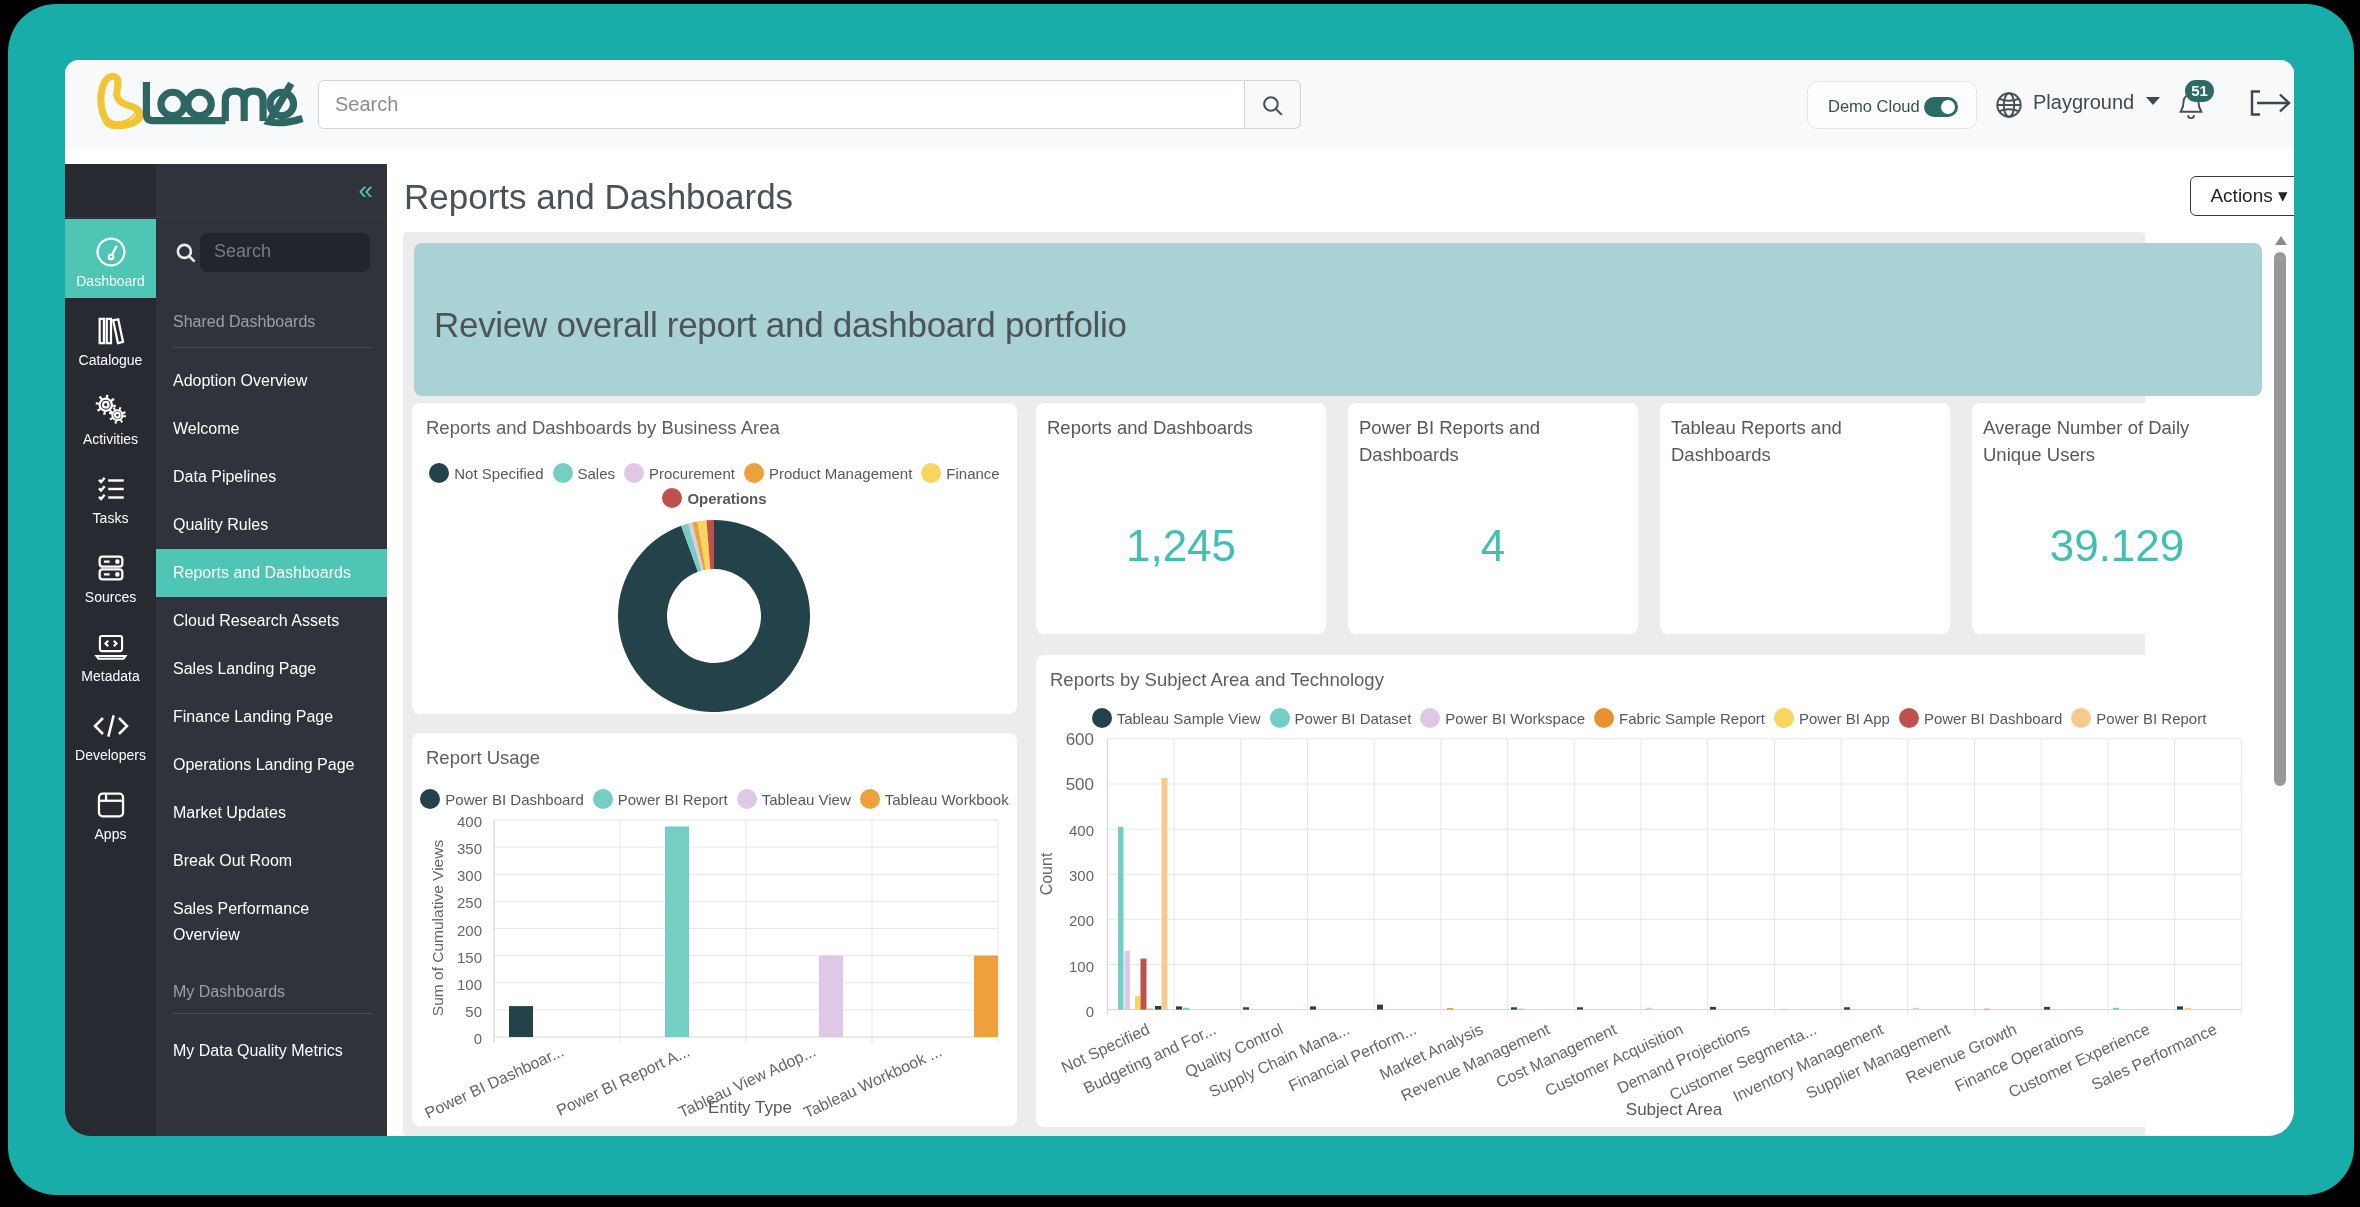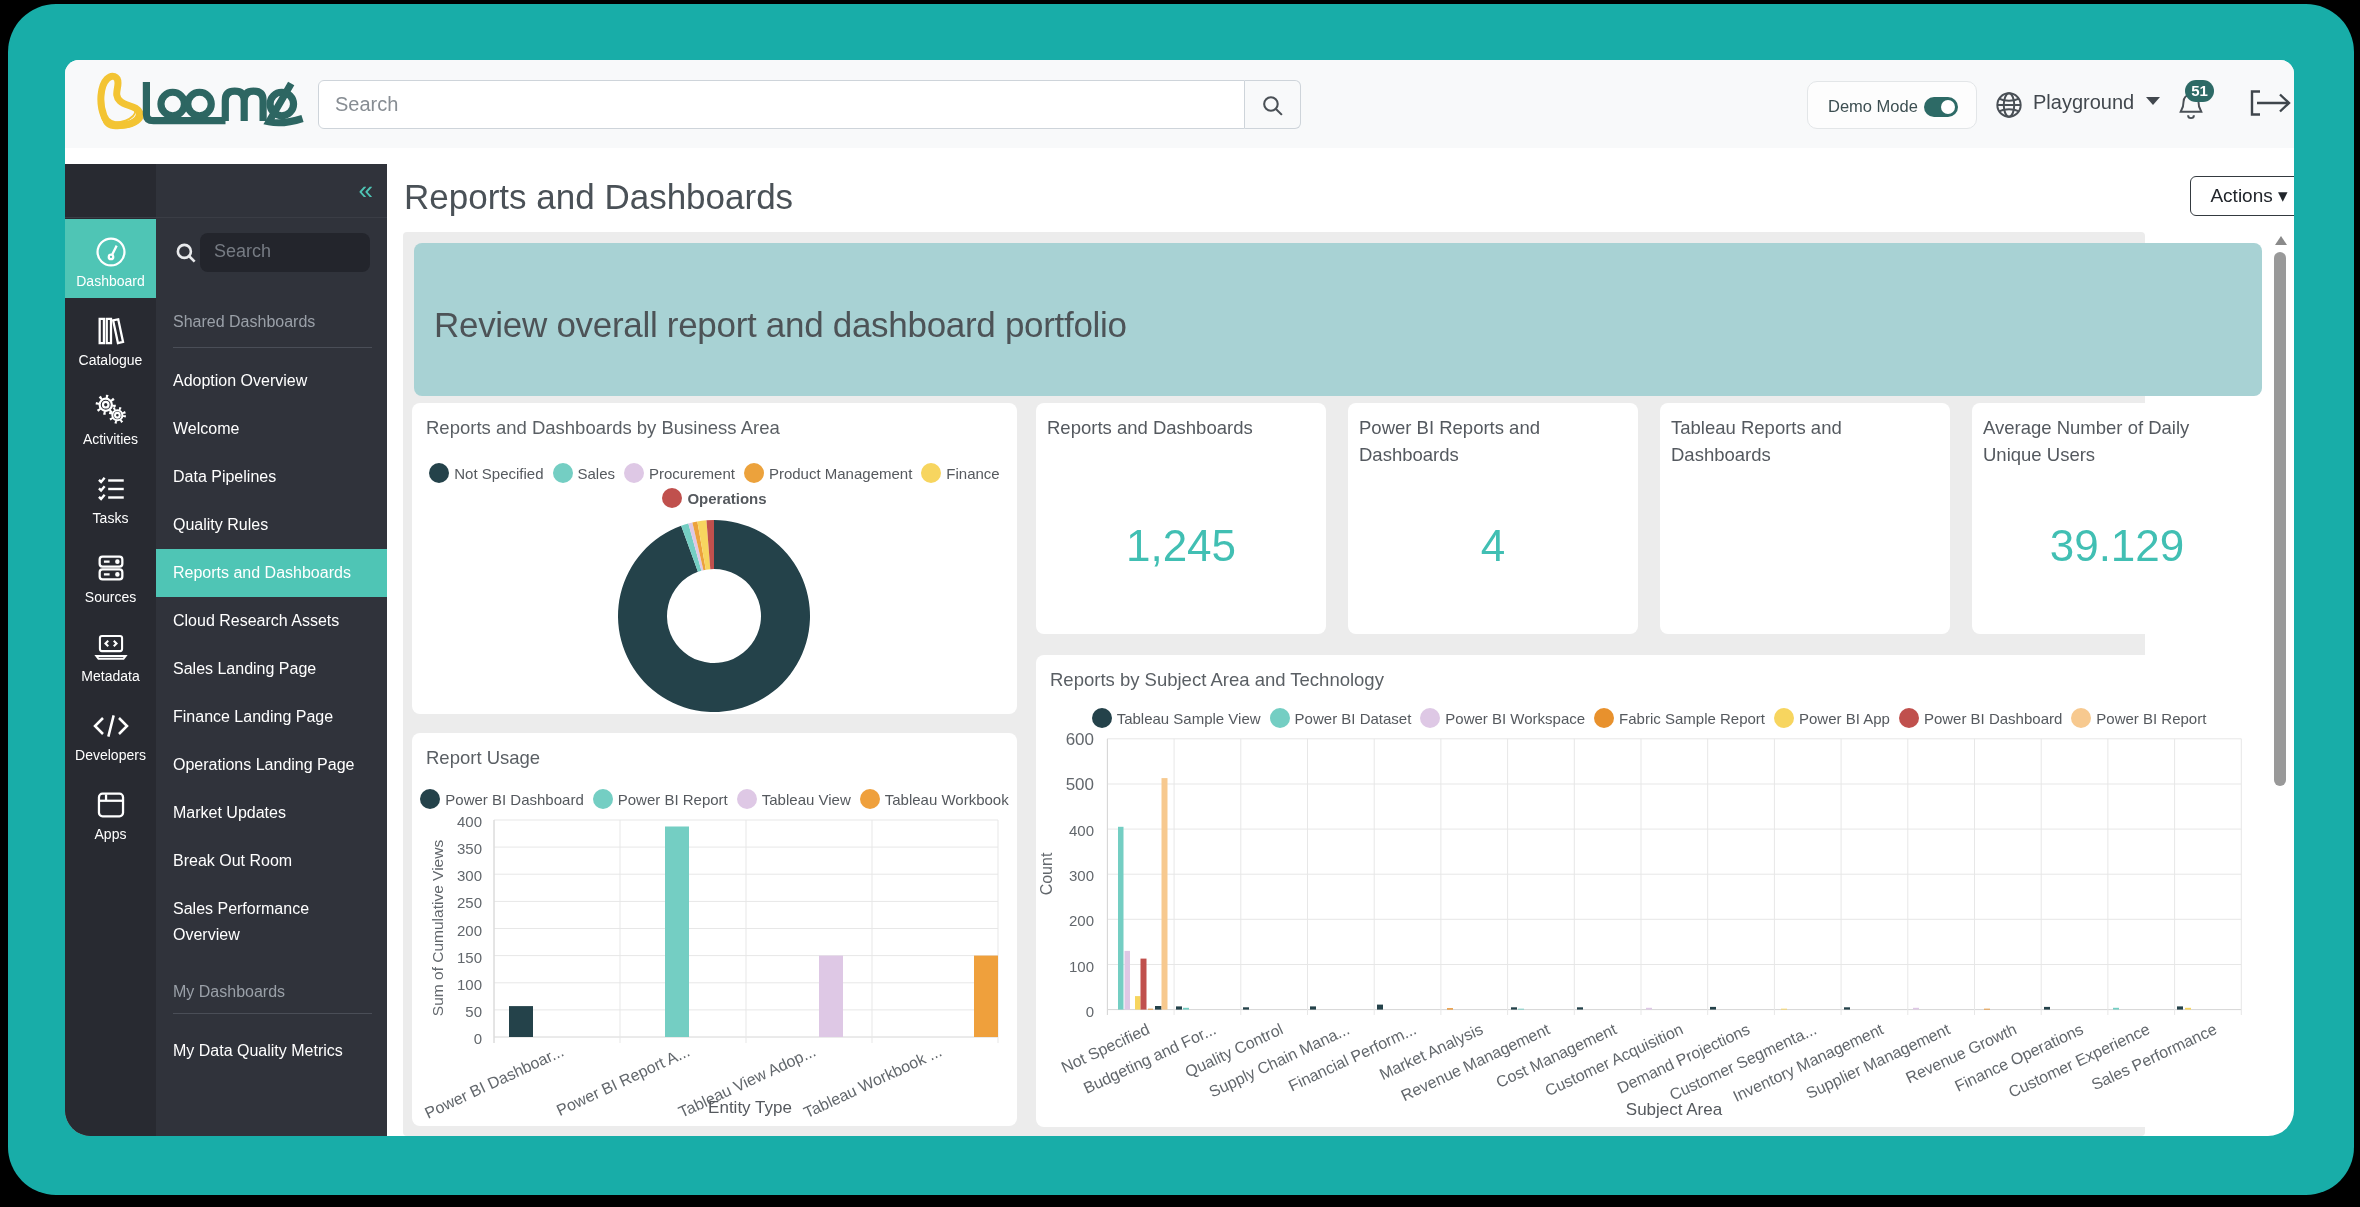--- a/index.html
+++ b/index.html
@@ -81,21 +81,21 @@
     <div id="search-input" class="abs">
         <span class="ph">Search</span>
       </div>
     <div id="search-btn" class="abs">
       <svg style="position:absolute;left:15px;top:12px;" width="25" height="25" viewBox="0 0 24 24" fill="none" stroke="#4a5056" stroke-width="2">
           <circle cx="10.5" cy="10.5" r="6.5"></circle>
           <line x1="15.3" y1="15.3" x2="21" y2="21"></line>
         </svg>
     </div>
     <div id="demo-pill" class="abs">
-        <span class="txt">Demo Mode</span>
+        <span class="txt">Demo Cloud</span>
         <span id="demo-toggle"></span>
       </div>
     <svg class="abs" style="left:1930px; top:31px;" width="28" height="28" viewBox="0 0 24 24" fill="none" stroke="#4a5056" stroke-width="1.7">
         <circle cx="12" cy="12" r="10"></circle>
         <ellipse cx="12" cy="12" rx="4.5" ry="10"></ellipse>
         <line x1="2" y1="12" x2="22" y2="12"></line>
         <path d="M3.5 6.5 C8 9 16 9 20.5 6.5 M3.5 17.5 C8 15 16 15 20.5 17.5"></path>
       </svg>
     <div id="playground" class="abs">Playground <span style="display:inline-block; vertical-align:4px; margin-left:6px; width:0;height:0;border-left:7px solid transparent;border-right:7px solid transparent;border-top:8px solid #42484e;"></span></div>
     <svg class="abs" style="left:2112px; top:31px;" width="28" height="30" viewBox="0 0 24 26" fill="none" stroke="#4a5056" stroke-width="1.7">

